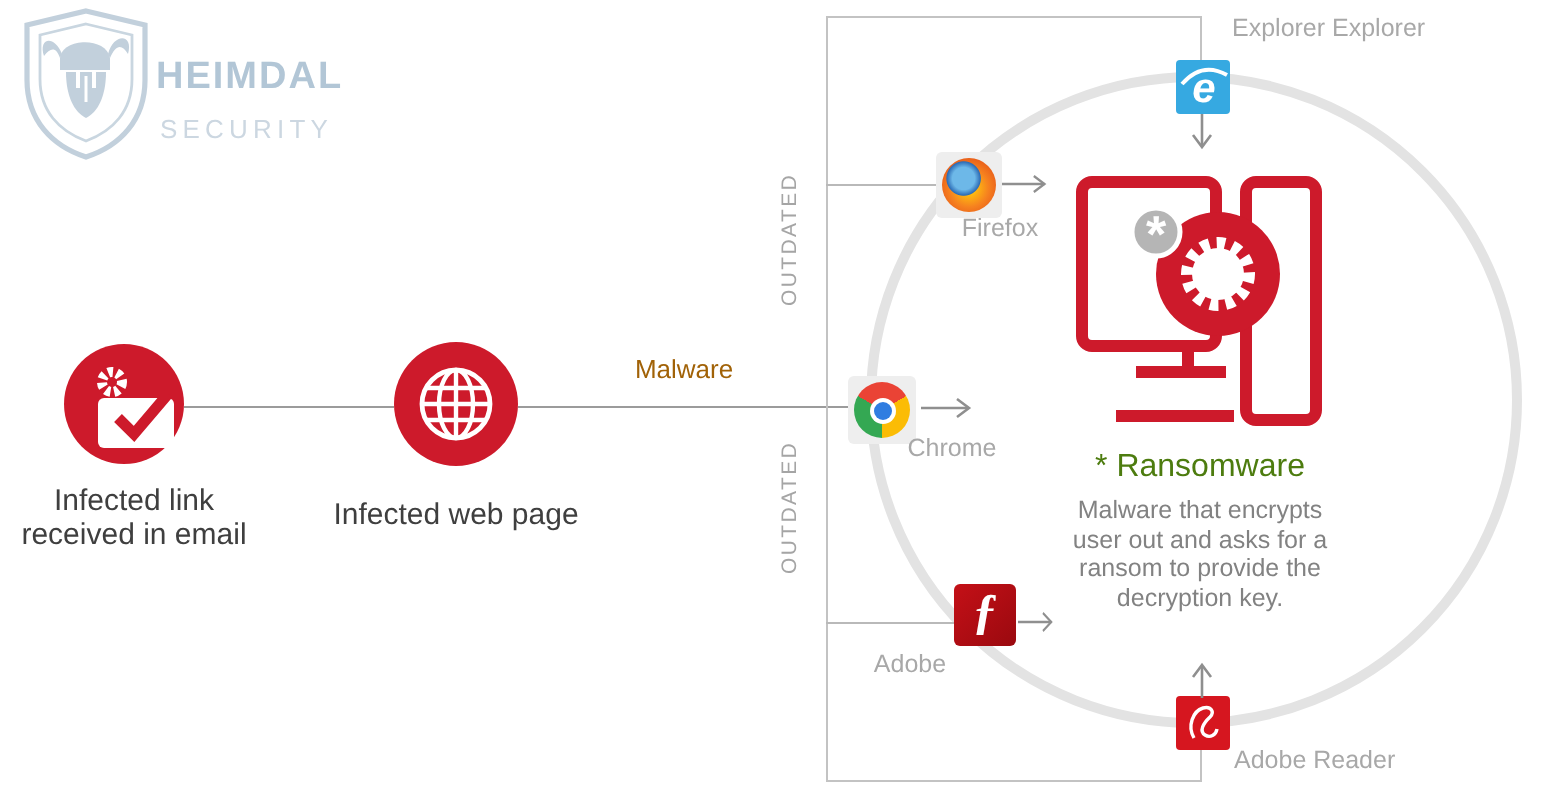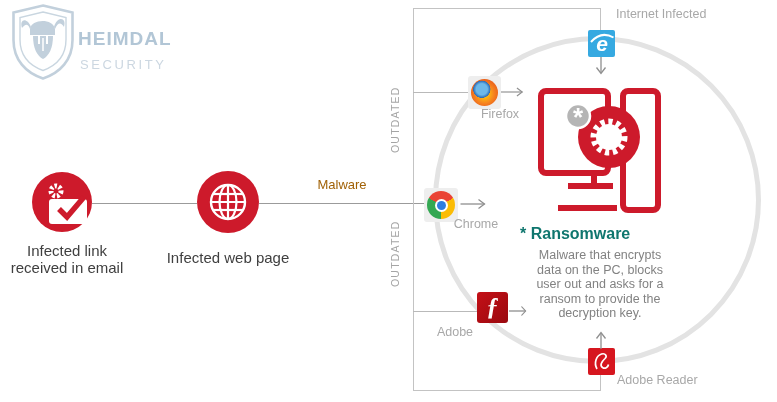--- a/index.html
+++ b/index.html
@@ -53,22 +53,22 @@
   .chrome-ball{position:relative;width:28px;height:28px;border-radius:50%;
     background:conic-gradient(from 60deg, #fbbc05 0 120deg, #34a853 120deg 240deg, #ea4335 240deg 360deg);}
   .chrome-white{position:absolute;left:7.5px;top:7.5px;width:13px;height:13px;border-radius:50%;background:#fff;}
   .chrome-blue{position:absolute;left:9.5px;top:9.5px;width:9px;height:9px;border-radius:50%;background:#2f7de1;}
   .flash-sq{background:linear-gradient(135deg,#c41017,#9a090f);}
   .flash-glyph{color:#fff;font-family:"Liberation Serif", serif;font-style:italic;
     font-weight:bold;font-size:25px;line-height:25px;padding-bottom:3px;}
   .ie-sq{background:#36a9e1;}
   .adobe-sq{background:#d6161f;}
   .ransom-title{
-    position:absolute;left:520px;top:225px;width:160px;
-    color:#0f766e;font-size:16px;font-weight:bold;
+    position:absolute;left:520px;top:225px;width:160px;text-align:center;
+    color:#4d7c0f;font-size:16px;font-weight:normal;
   }
   .ransom-desc{
     position:absolute;left:517px;top:248px;width:166px;text-align:center;
     color:#828282;font-size:12.5px;line-height:14.6px;
   }
   .brand{
     position:absolute;left:78px;top:28px;color:#b2c6d6;font-size:19px;
     font-weight:bold;letter-spacing:1px;
   }
   .brand-sub{
@@ -167,21 +167,21 @@
     <polyline points="18,1.5 24,6 18,10.5" fill="none" stroke="#8f8f8f" stroke-width="1.3"></polyline>
   </svg>
   <div class="app-label" style="left:430px;top:325px;width:50px;text-align:center">Adobe</div>
 
   <div class="iconsq ie-sq" style="left:588px;top:30px;width:27px;height:27px;border-radius:2px">
     <svg width="27" height="27" viewBox="0 0 27 27">
       <text x="14" y="21" text-anchor="middle" font-family="Liberation Sans, sans-serif" font-size="21" font-weight="bold" font-style="italic" fill="#ffffff">e</text>
       <path d="M3 12 Q13 0.5 25.5 7.5" stroke="#ffffff" stroke-width="2" fill="none"></path>
     </svg>
   </div>
-  <div class="app-label" style="left:616px;top:7px">Internet Infected</div>
+  <div class="app-label" style="left:616px;top:7px">Explorer Explorer</div>
   <svg class="abs" style="left:595px;top:57px" width="12" height="18" viewBox="0 0 12 18">
     <line x1="6" y1="0" x2="6" y2="16" stroke="#8f8f8f" stroke-width="1.3"></line>
     <polyline points="1.5,10.5 6,16.5 10.5,10.5" fill="none" stroke="#8f8f8f" stroke-width="1.3"></polyline>
   </svg>
 
   <div class="iconsq adobe-sq" style="left:588px;top:348px;width:27px;height:27px;border-radius:2px">
     <svg width="27" height="27" viewBox="0 0 27 27">
       <path d="M9 21 C5.5 15 8.5 7.5 13.5 6 C17.5 4.9 19.5 8 17 10.5 C13.5 13.8 11.5 17.5 14.5 19.5 C17 21.2 20 19.5 20.5 16.5" stroke="#ffffff" stroke-width="1.7" fill="none"></path>
     </svg>
   </div>
@@ -199,19 +199,18 @@
     <line x1="22" y1="123" x2="81" y2="123" stroke="#cd1a2b" stroke-width="6"></line>
     <circle cx="73" cy="52" r="31" fill="#cd1a2b"></circle>
     <circle cx="73" cy="52" r="13" fill="#ffffff" stroke="#ffffff" stroke-width="11" stroke-dasharray="3.6 3.1"></circle>
     <circle cx="42" cy="31" r="12" fill="#b5b5b5" stroke="#ffffff" stroke-width="2.5"></circle>
     <text x="42" y="41" text-anchor="middle" font-family="Liberation Sans, sans-serif" font-size="26" font-weight="bold" fill="#ffffff">*</text>
   </svg>
 
   <div class="ransom-title">* Ransomware</div>
   <div class="ransom-desc">
     <div>Malware that encrypts</div>
-    <div>data on the PC, blocks</div>
     <div>user out and asks for a</div>
     <div>ransom to provide the</div>
     <div>decryption key.</div>
   </div>
 
 </div>
 
 </body></html>

